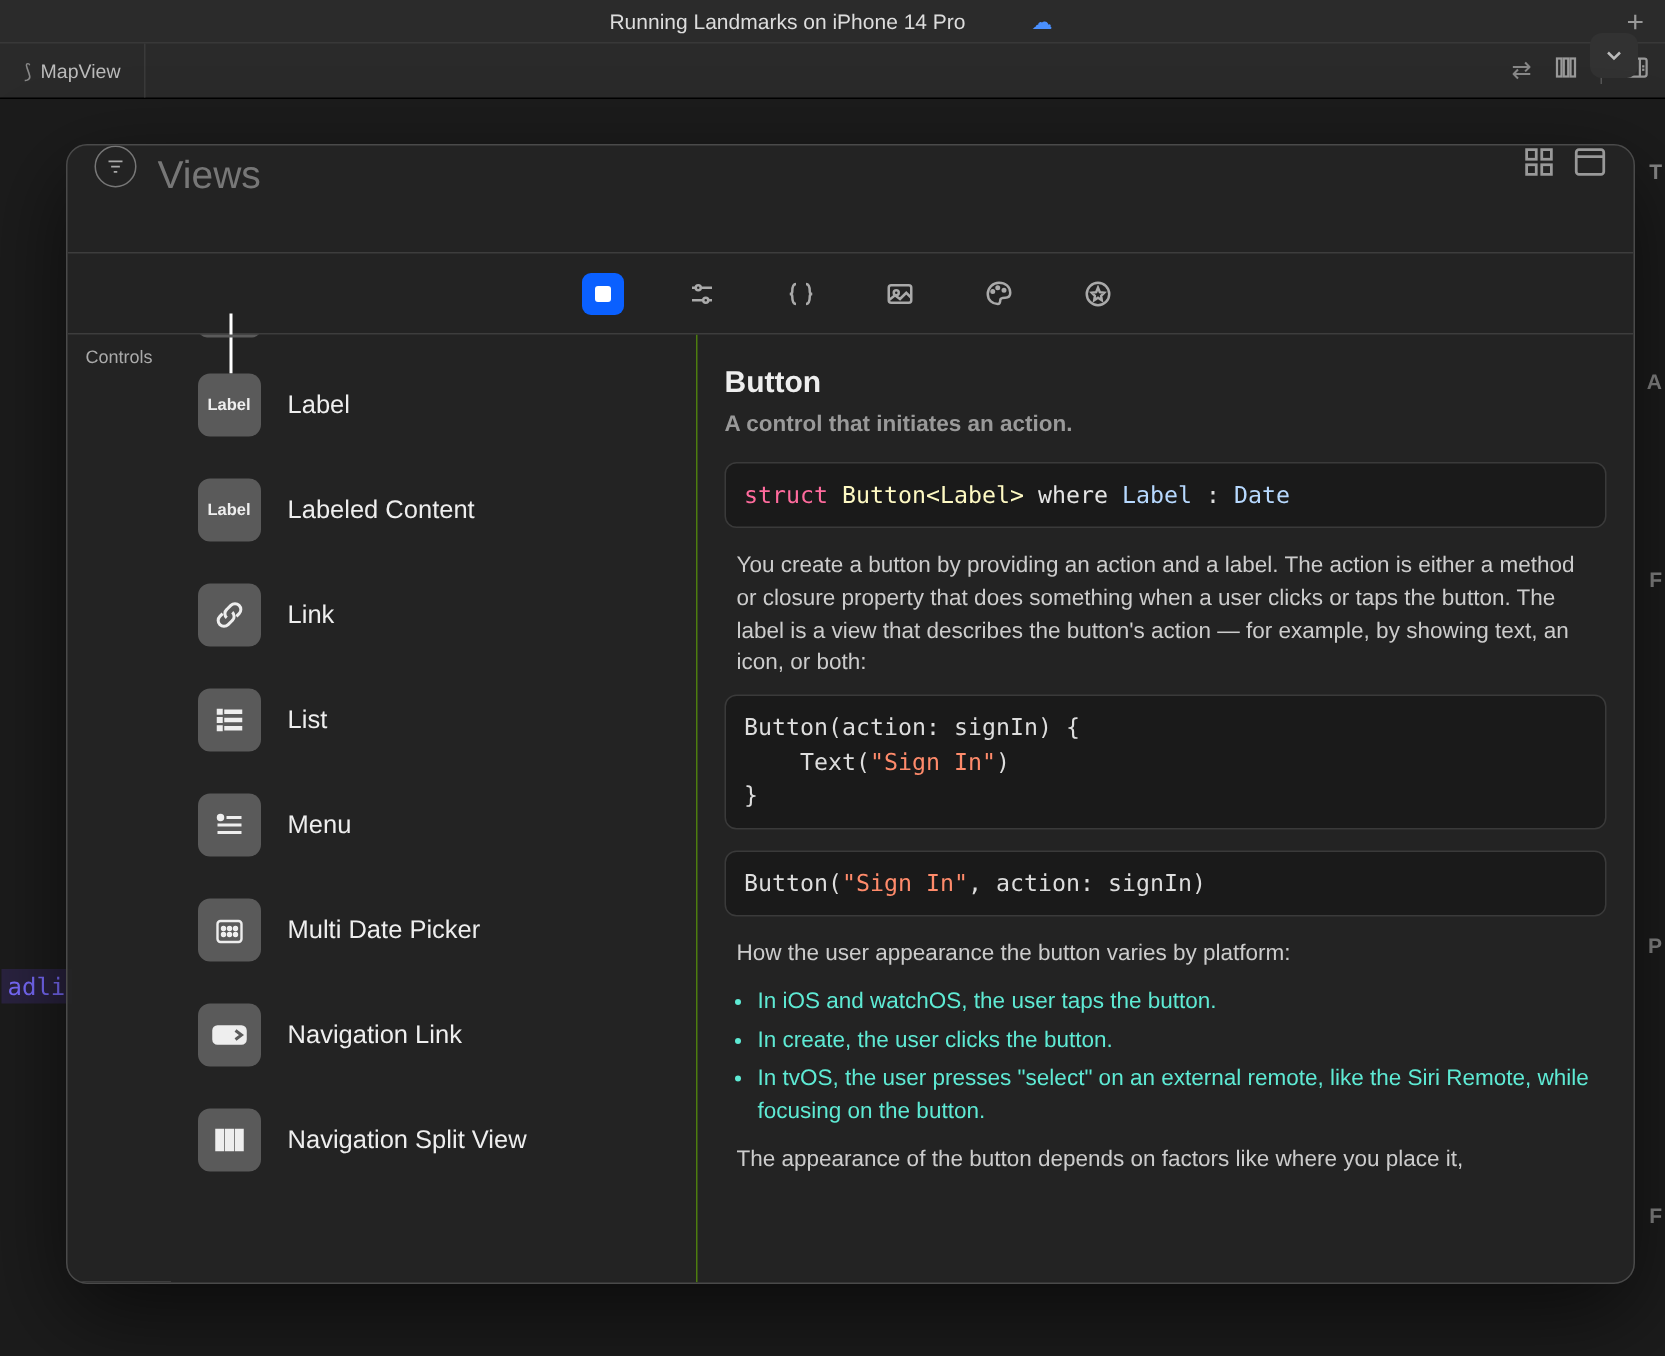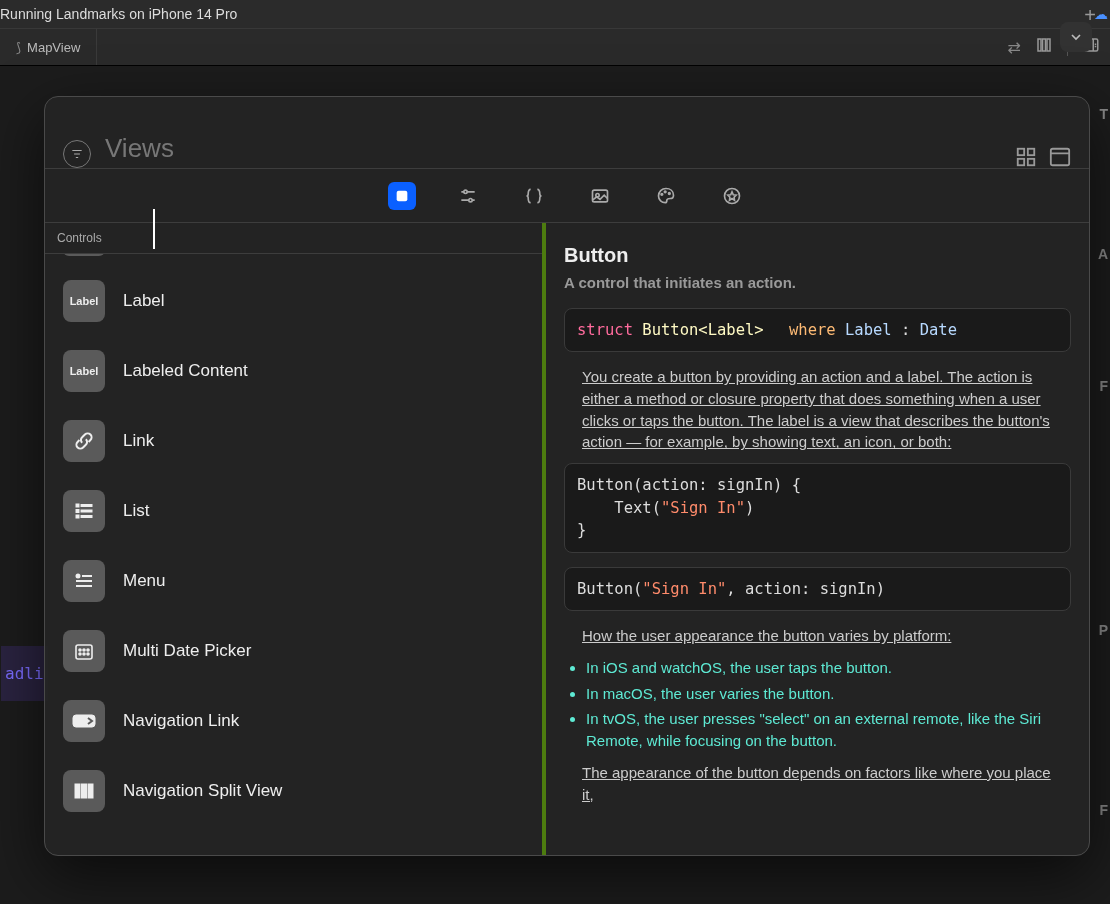--- a/index.html
+++ b/index.html
@@ -9,21 +9,21 @@
     font-family: -apple-system, "SF Pro Text", "Helvetica Neue", Arial, sans-serif;
     color: #ccc;
     overflow: hidden;
     position: relative;
   }
   
   .titlebar {
     height: 28px;
     display: flex;
     align-items: center;
-    justify-content: space-between;
+    justify-content: center;
     background: #2b2b2b;
     position: relative;
     gap: 32px;
   }
   .titlebar .title {
     color: #ddd;
     font-size: 14px;
     font-weight: 500;
   }
   .titlebar .status-dot {
@@ -70,21 +70,21 @@
   
   .editor-back {
     position:absolute;
     left:0; right:0; top:66px; bottom:0;
     background:#1c1c1c;
   }
   .editor-back .code-hint {
     position:absolute; left:1px; top:580px;
     font-family: "SF Mono", Menlo, monospace;
     color:#7a6cff; font-size:16px;
-    background:#2a2340; padding:18px 4px;
+    background:#2a2340; padding:2px 4px;
   }
   
   .lib-dropdown {
     position:absolute; top:22px; right:18px;
     width:32px; height:30px;
     background:#323232;
     border-radius:8px;
     display:flex; align-items:center; justify-content:center;
   }
   .lib-dropdown svg { stroke:#bbb; }
@@ -95,21 +95,21 @@
     width:1046px; height:760px;
     background:rgba(36,36,36,0.97);
     border:1px solid #4a4a4a;
     border-radius:14px;
     box-shadow: 0 20px 60px rgba(0,0,0,0.6);
     display:flex; flex-direction:column;
     overflow:hidden;
   }
   .library-header {
     height:72px;
-    display:flex; align-items:flex-end;
+    display:flex; align-items:flex-start;
     padding:0 18px;
     border-bottom:1px solid #3d3d3d;
     gap:14px;
   }
   .filter-btn {
     width:28px;height:28px;border-radius:14px;border:1.5px solid #777;
     display:flex;align-items:center;justify-content:center;color:#aaa;
   }
   .search-input {
     flex:1;
@@ -143,23 +143,23 @@
     width:28px;height:28px;border-radius:6px;
     display:flex;align-items:center;justify-content:center;
     color:#aaa;
   }
   .cat.active { background:#0a60ff; color:#fff; }
   .library-body {
     flex:1; display:flex;
     overflow:hidden;
   }
   .sidebar {
-    width:501px;
-    border-right:4px solid #4d7c0f;
-    display:flex; flex-direction:column;
+    width:420px;
+    border-right:1px solid #4d7c0f;
+    display:flex; flex-direction:row;
     overflow:hidden;
   }
   .side-head {
     padding:8px 12px;
     color:#aaa; font-size:12px;
     border-bottom:1px solid #3d3d3d;
   }
   .side-list {
     flex:1; overflow:hidden;
     display:flex; flex-direction:column;
@@ -211,27 +211,27 @@
     border-radius:8px;
     padding:10px 12px;
     font-family:"SF Mono", Menlo, monospace;
     font-size:15.5px;
     color:#ddd;
     margin:10px 0 14px 0;
     white-space:pre;
     overflow-x:auto;
   }
   .kw-struct { color:#ff6b9d; }
-  .kw-where { color:#fdba74;margin-left:16px; }
+  .kw-where { color:#e5e5e5; }
   .type { color:#b7d9ff; }
   .punct { color:#ddd; }
   .str { color:#ff8b6b; }
   .ident { color:#fef9c3; }
   .link { color:#4a90ff; }
-  .detail p { margin:10px 18px; color:#ccc;text-decoration:underline; }
+  .detail p { margin:10px 8px; color:#ccc; }
   .detail ul { margin:8px 0 8px 22px; }
   .detail li { margin:4px 0; color:#5eead4; list-style:disc;}
   
   .right-hints {
     position:absolute; right:0; top:58px; bottom:0; width:14px;
     color:#888; font-size:14px; font-weight:700;
     display:flex; flex-direction:column;
     align-items:center;
   }
   .right-hints span { position:absolute; right:2px;}
@@ -461,20 +461,20 @@
 <span>    Text(</span><span class="str">"Sign In"</span><span>)</span>
 <span>}</span></div>
 
 
       <div class="codeblock"><span>Button(</span><span class="str">"Sign In"</span><span>, action: signIn)</span></div>
 
       <p>How the user appearance the button varies by platform:</p>
 
       <ul>
         <li>In iOS and watchOS, the user taps the button.</li>
-        <li>In macOS, the user varies the button.</li>
+        <li>In create, the user clicks the button.</li>
         <li>In tvOS, the user presses "select" on an external remote, like the Siri Remote, while focusing on the button.</li>
       </ul>
 
       <p>The appearance of the button depends on factors like where you place it,</p>
     </div>
   </div>
 </div>
 
 </body></html>

